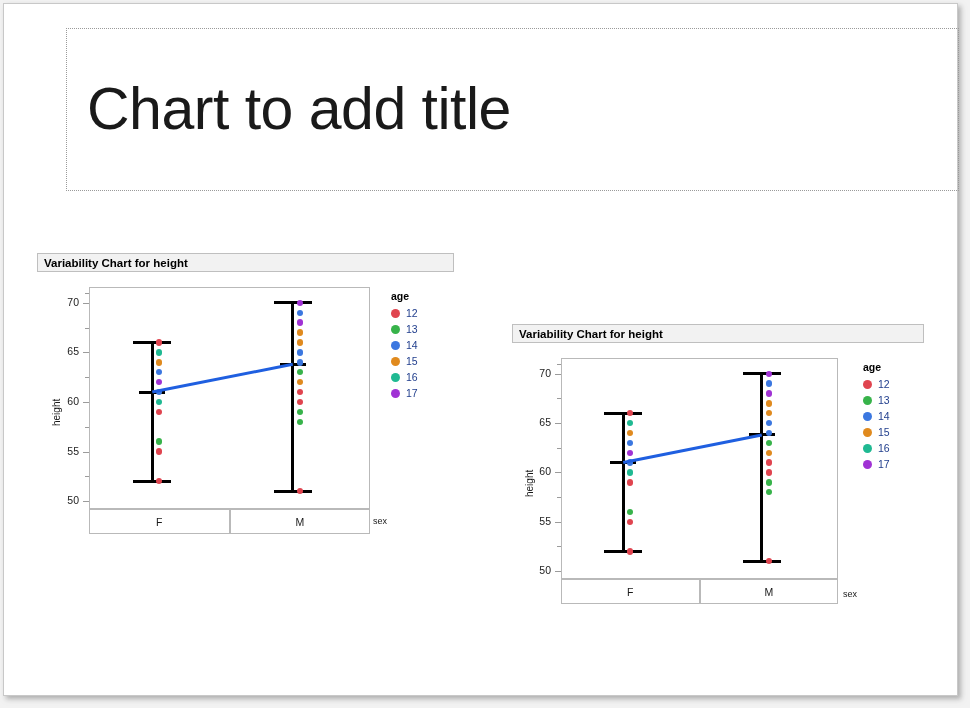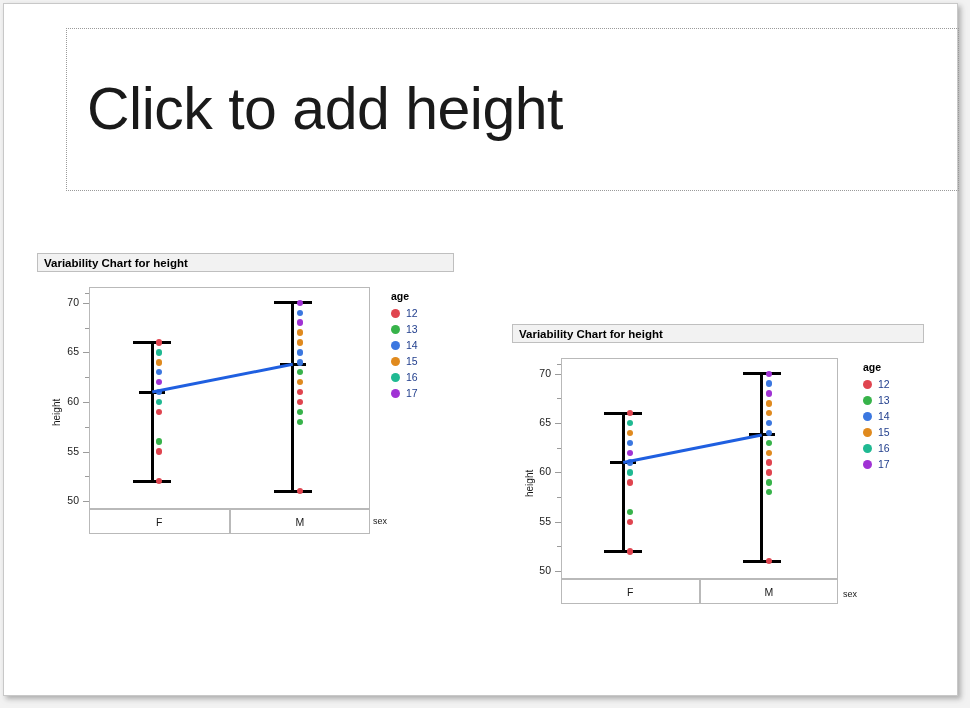--- a/index.html
+++ b/index.html
@@ -142,21 +142,21 @@
     color: #23408e;
   }
 </style>
 </head>
 <body>
 
 <div id="screen">
   <div id="slide">
 
     <div id="title-placeholder">
-      <div id="title-text">Click to add height</div>
+      <div id="title-text">Chart to add title</div>
     </div>
 
     <div id="charts-layer">
         <div class="chart-object" style="left: 0px; top: 0px; width: 955px; height: 693px; pointer-events: none;">
           <div class="chart-title-bar" style="position: absolute; left: 33px; top: 249px; width: 417px;">Variability Chart for height</div>
           <div class="plot-frame" style="left: 85px; top: 283px; width: 281px; height: 222px;"></div>
           <div class="ytick-label" style="left: 49px; top: 490.071px; width: 26px;">50</div>
           <div class="ytick-mark" style="left: 79px; top: 497.071px; width: 6px;"></div>
           <div class="ytick-label" style="left: 49px; top: 440.518px; width: 26px;">55</div>
           <div class="ytick-mark" style="left: 79px; top: 447.518px; width: 6px;"></div>

